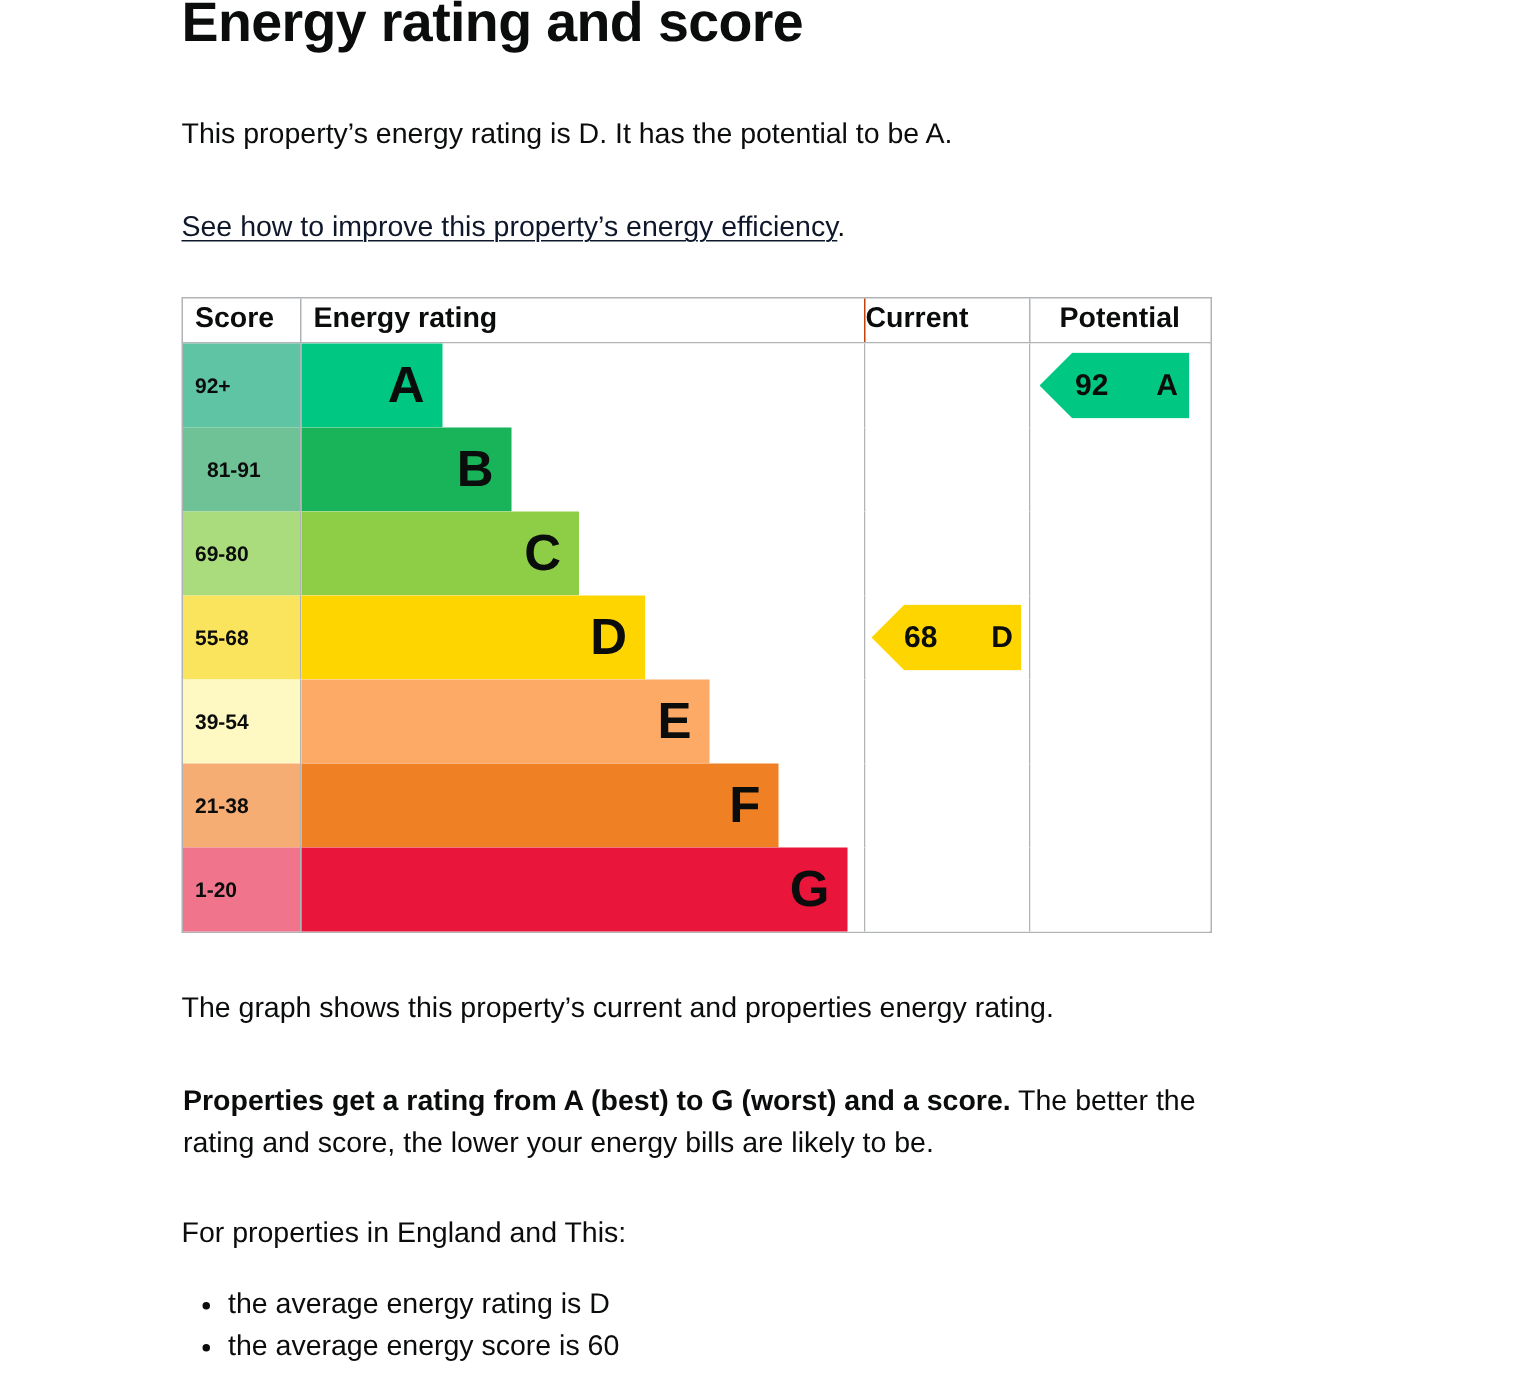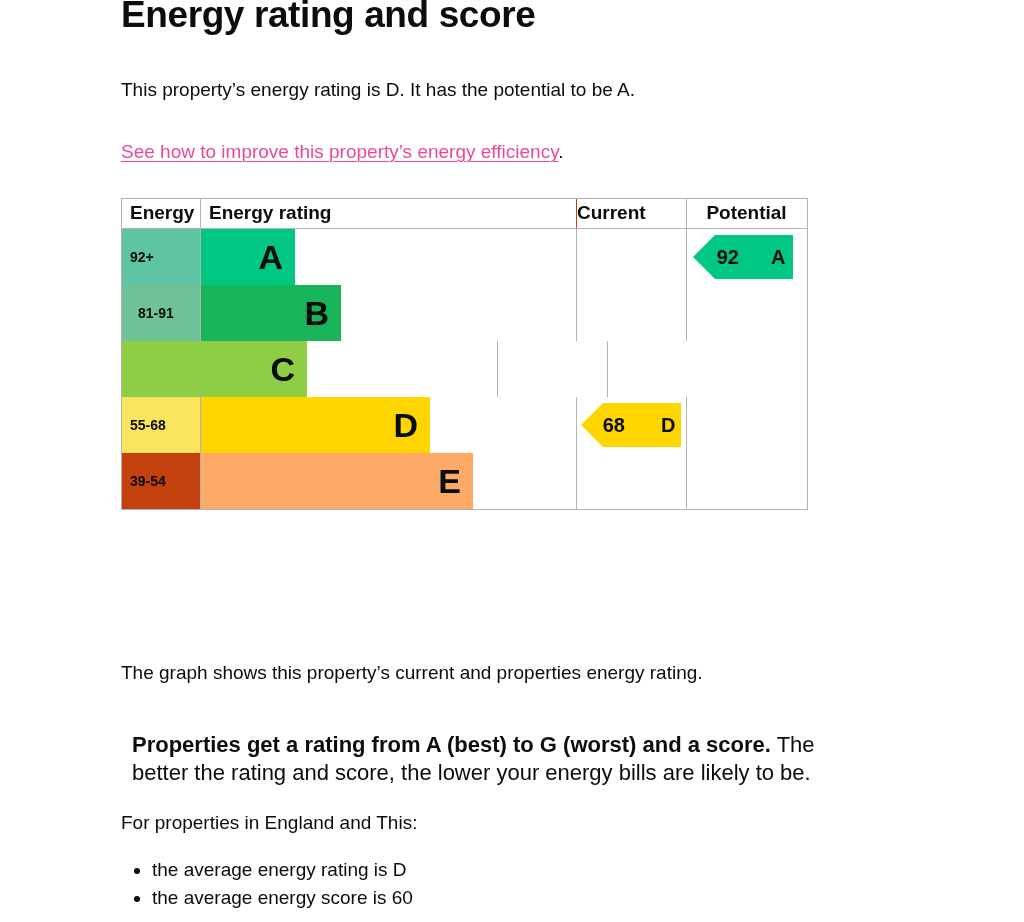--- a/index.html
+++ b/index.html
@@ -52,21 +52,21 @@
 
   .improve-link-wrap {
     position: absolute;
     left: 0;
     top: 138px;
     font-size: 19px;
     line-height: 28px;
     white-space: nowrap;
   }
   .improve-link {
-    color: #ec4899;
+    color: #0f172a;
     text-decoration: underline;
     text-underline-offset: 2.5px;
     text-decoration-thickness: 1px;
     cursor: pointer;
   }
   .improve-link-period {
     color: #0b0c0c;
   }
 
   
@@ -193,23 +193,23 @@
     font-size: 19px;
     line-height: 28px;
     margin: 0;
     white-space: nowrap;
   }
   .rating-explainer {
     position: absolute;
     left: 0;
     top: 720px;
     width: 700px;
-    font-size: 22px;
-    line-height: 28px;
-    margin: 11px;
+    font-size: 19px;
+    line-height: 28px;
+    margin: 1px;
   }
   .rating-explainer b { font-weight: 700; }
 
   .region-lead {
     position: absolute;
     left: 0;
     top: 809px;
     font-size: 19px;
     line-height: 28px;
     margin: 0;
@@ -234,21 +234,21 @@
 
   <h1 class="page-title">Energy rating and score</h1>
 
   <p class="intro-para">This property’s energy rating is D. It has the potential to be A.</p>
 
   <div class="improve-link-wrap"><a class="improve-link" href="#">See how to improve this property’s energy efficiency</a><span class="improve-link-period">.</span></div>
 
   <div class="epc">
 
     <div class="epc-head">
-      <div class="col-score">Energy</div>
+      <div class="col-score">Score</div>
       <div class="col-rating">Energy rating</div>
       <div class="col-current">Current</div>
       <div class="col-pot">Potential</div>
     </div>
 
     <div class="epc-body">
 
       <div class="epc-row">
         <div class="cell-score" style="background: rgb(94, 196, 163);">92+</div>
         <div class="cell-rating">
@@ -270,20 +270,21 @@
         <div class="cell-rating">
           <div class="band-bar" style="background: rgb(25, 180, 89); width: 140px;">
             <span class="band-letter">B</span>
           </div>
         </div>
         <div class="cell-current"></div>
         <div class="cell-potential"></div>
       </div>
 
       <div class="epc-row">
+        <div class="cell-score" style="background: rgb(170, 220, 126);">69-80</div>
         <div class="cell-rating">
           <div class="band-bar" style="background: rgb(141, 206, 70); width: 185px;">
             <span class="band-letter">C</span>
           </div>
         </div>
         <div class="cell-current"></div>
         <div class="cell-potential"></div>
       </div>
 
       <div class="epc-row">
@@ -296,31 +297,51 @@
         <div class="cell-current">
           <div class="marker" style="background: rgb(255, 213, 0);">
             <span class="marker-score">68</span>
             <span class="marker-letter">D</span>
           </div>
         </div>
         <div class="cell-potential"></div>
       </div>
 
       <div class="epc-row">
-        <div class="cell-score" style="background: #c2410c;">39-54</div>
+        <div class="cell-score" style="background: #fef9c3;">39-54</div>
         <div class="cell-rating">
           <div class="band-bar" style="background: rgb(252, 170, 101); width: 272px;">
             <span class="band-letter">E</span>
           </div>
         </div>
         <div class="cell-current"></div>
         <div class="cell-potential"></div>
       </div>
 
-
+      <div class="epc-row">
+        <div class="cell-score" style="background: rgb(246, 173, 115);">21-38</div>
+        <div class="cell-rating">
+          <div class="band-bar" style="background: rgb(239, 128, 35); width: 318px;">
+            <span class="band-letter">F</span>
+          </div>
+        </div>
+        <div class="cell-current"></div>
+        <div class="cell-potential"></div>
+      </div>
+
+      <div class="epc-row">
+        <div class="cell-score" style="background: rgb(240, 117, 140);">1-20</div>
+        <div class="cell-rating">
+          <div class="band-bar" style="background: rgb(233, 21, 59); width: 364px;">
+            <span class="band-letter">G</span>
+          </div>
+        </div>
+        <div class="cell-current"></div>
+        <div class="cell-potential"></div>
+      </div>
 
     </div>
   </div>
 
   <p class="after-graph">The graph shows this property’s current and properties energy rating.</p>
 
   <p class="rating-explainer"><b>Properties get a rating from A (best) to G (worst) and a score.</b><span> The better the rating and score, the lower your energy bills are likely to be.</span></p>
 
   <p class="region-lead">For properties in England and This:</p>
 

